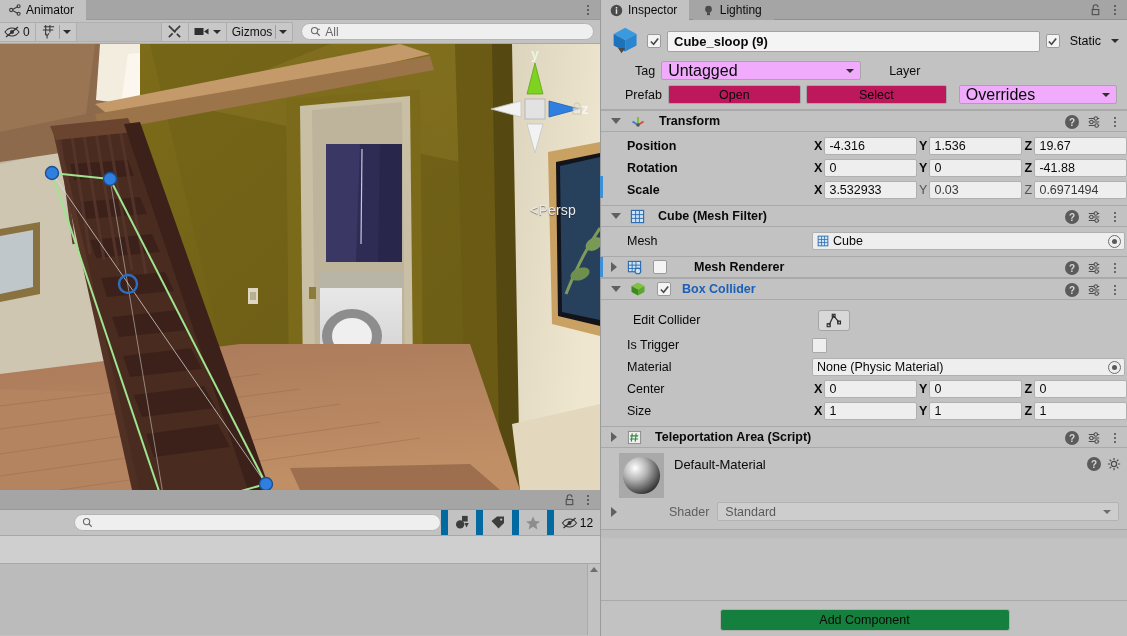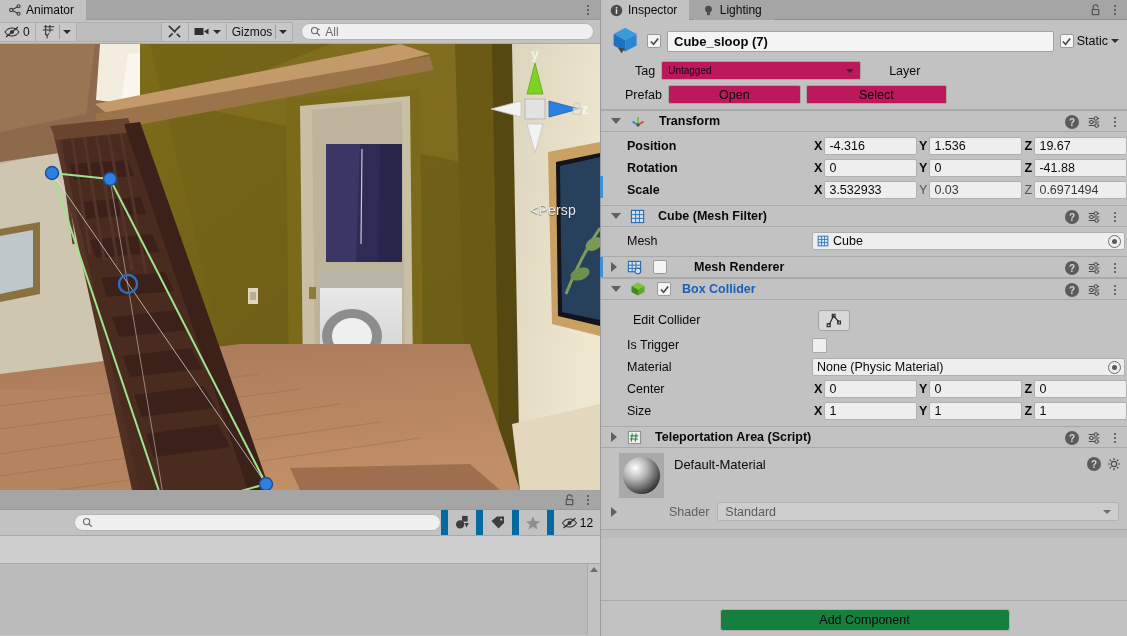--- a/index.html
+++ b/index.html
@@ -87,26 +87,26 @@
   #header-block{ background:#c2c2c2; padding:6px 8px 5px 10px; border-bottom:1px solid #a9a9a9;}
   .hrow{ display:flex; align-items:center; gap:6px; }
   #goicon{ width:30px; height:30px; position:relative; flex:0 0 30px; }
   .cb{ width:14px;height:14px;background:#f4f4f4;border:1px solid #9b9b9b;border-radius:2px;
        display:flex;align-items:center;justify-content:center;flex:0 0 14px; }
   .cb svg{ width:11px;height:11px; }
   #name-field{
     flex:1; height:21px; background:#f4f4f4; border:1px solid #a2a2a2; border-radius:2px;
     display:flex; align-items:center; padding:0 6px; font-weight:bold; font-size:13px;
   }
-  .static-wrap{ display:flex; align-items:center; gap:3px; font-size:12.5px; }
+  .static-wrap{ display:flex; align-items:center; gap:10px; font-size:12.5px; }
   .row2{ display:flex; align-items:center; margin-top:5px; gap:6px; padding-left:24px;}
   .lbl{ font-size:12.5px; color:#0b0b0b; }
   .dd{
-    height:19px; background:#be185d; border:1px solid #a6a6a6; border-radius:2px;
-    display:flex; align-items:center; padding:0 6px; font-size:10px; position:relative;
+    height:19px; background:#f0abfc; border:1px solid #a6a6a6; border-radius:2px;
+    display:flex; align-items:center; padding:0 6px; font-size:16px; position:relative;
   }
   .dd .caret{ position:absolute; right:6px; top:7px; }
   .btnplain{
     height:19px; background:#be185d; border:1px solid #a6a6a6; border-radius:2px;
     display:flex; align-items:center; justify-content:center; font-size:12.5px;
   }
 
   
   .comp-head{
     display:flex; align-items:center; height:22px; gap:7px;
@@ -494,21 +494,21 @@
           <polygon points="3,9 16,16 16,29 3,22" fill="#1c72bb"></polygon>
           <polygon points="29,9 16,16 16,29 29,22" fill="#2a86cf"></polygon>
           <polygon points="8,25 16,25 12,31" fill="#4a4a4a"></polygon>
         </svg>
         <div class="cb">
           <svg viewBox="0 0 12 12">
               <path d="M2 6 L5 9 L10 2.6" fill="none" stroke="#4a4a4a" stroke-width="1.8"></path>
             </svg>
         </div>
         <div id="name-field">
-          <span>Cube_sloop (7)</span>
+          <span>Cube_sloop (9)</span>
         </div>
         <div class="static-wrap">
           <div class="cb">
             <svg viewBox="0 0 12 12">
                 <path d="M2 6 L5 9 L10 2.6" fill="none" stroke="#4a4a4a" stroke-width="1.8"></path>
               </svg>
           </div>
           <span>Static</span>
           <span class="caret"></span>
         </div>
@@ -523,20 +523,24 @@
         <span class="lbl" style="margin-left:22px;">Layer</span>
       </div>
 
       <div class="row2" style="padding-left:14px;">
         <span class="lbl">Prefab</span>
         <div class="btnplain" style="width:133px;">
           <span>Open</span>
         </div>
         <div class="btnplain" style="width:141px;margin-left:-1px;">
           <span>Select</span>
+        </div>
+        <div class="dd" style="flex:1;margin-left:6px;margin-right:2px;">
+          <span>Overrides</span>
+          <span class="caret"></span>
         </div>
       </div>
     </div>
 
     <div class="comp-head">
       <span class="tri down"></span>
       <svg width="16" height="16" viewBox="0 0 16 16" style="margin-left:2px;">
         <path d="M8 12 L8 4" stroke="#7bc043" stroke-width="2"></path>
         <path d="M8 12 L2.5 8.5" stroke="#3d7fd6" stroke-width="2"></path>
         <path d="M8 12 L13.5 8.5" stroke="#d64a3d" stroke-width="2"></path>

